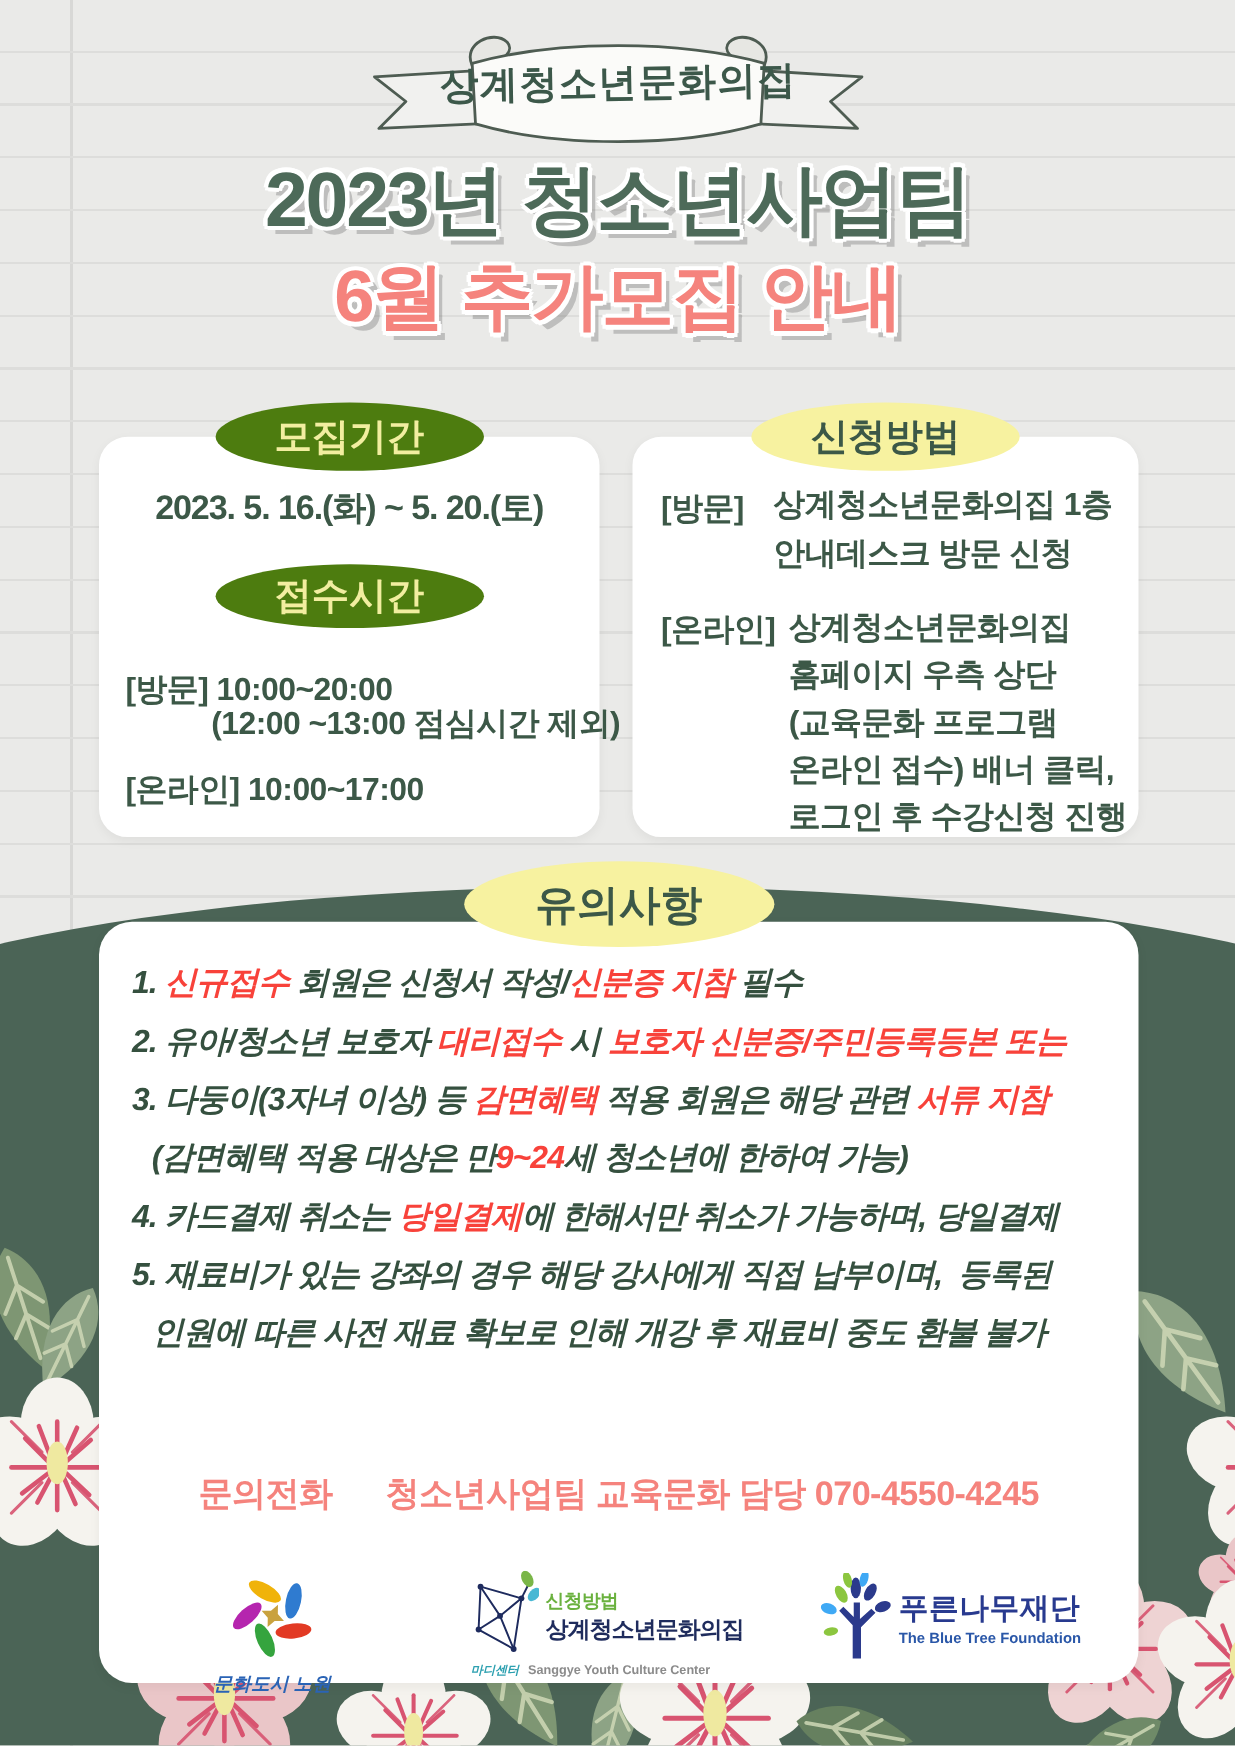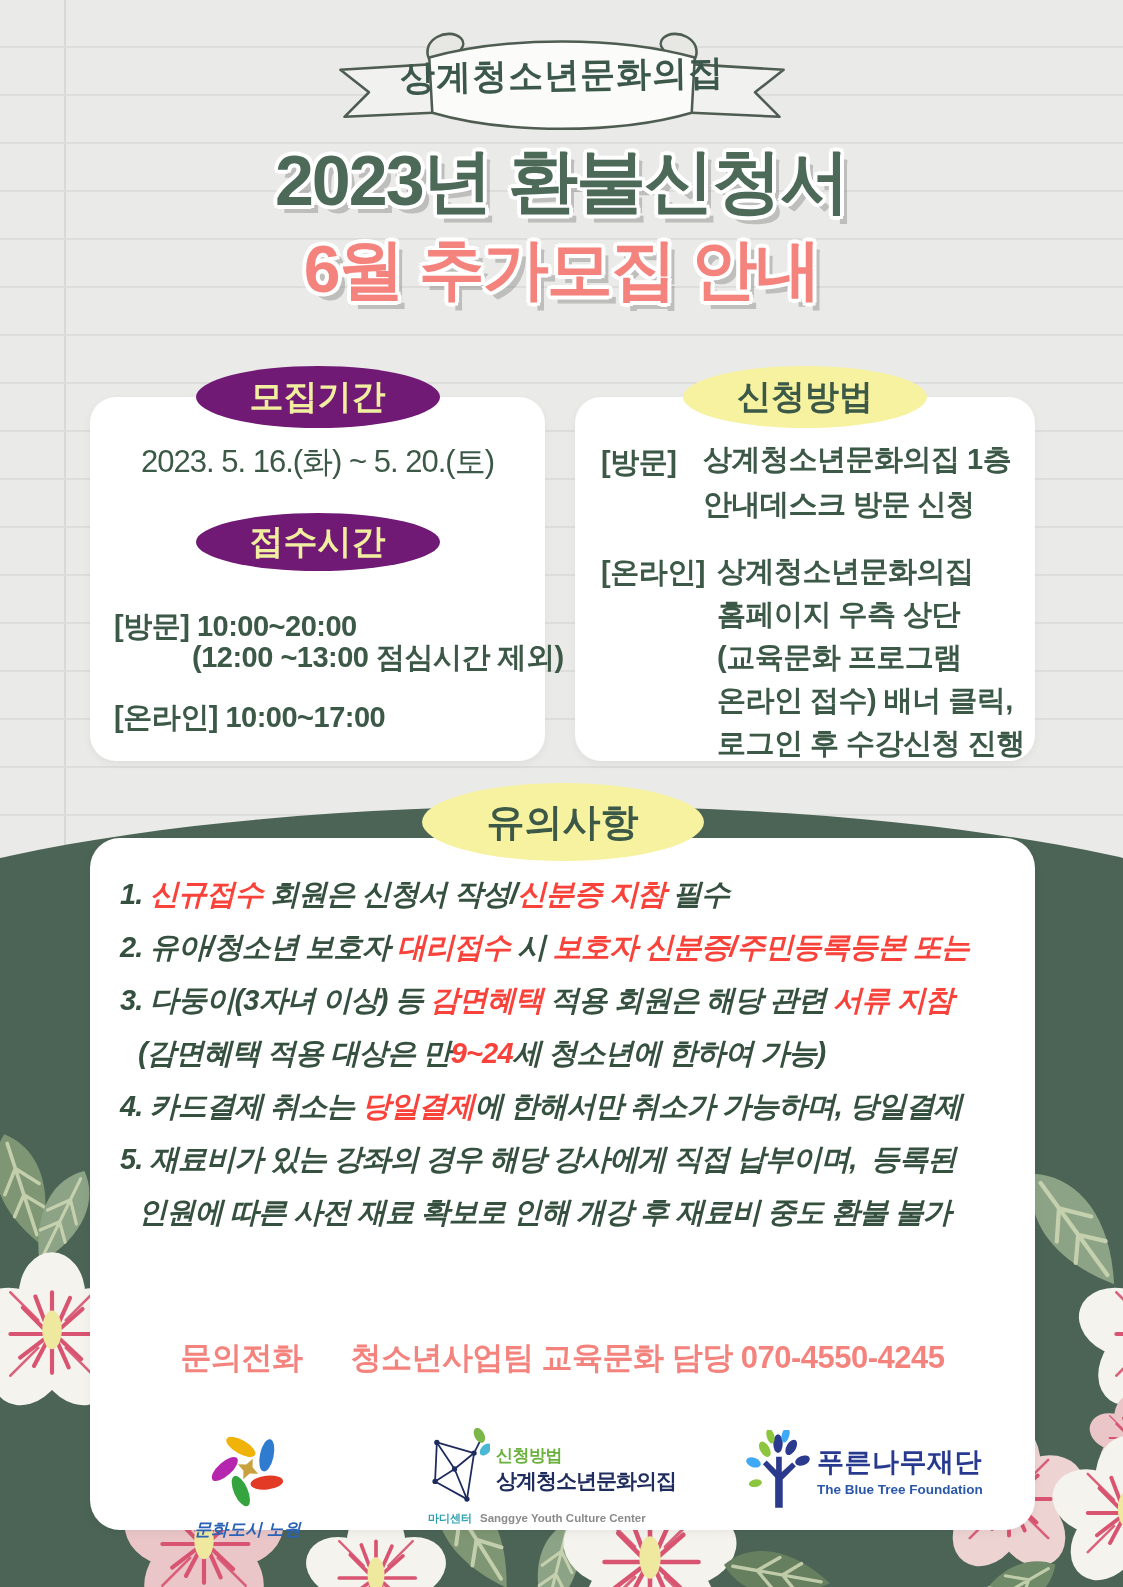--- a/index.html
+++ b/index.html
@@ -28,27 +28,27 @@
   .title2{top:236px;font-size:66px;color:#f5837d;letter-spacing:-2px;
     text-shadow:-3px -3px 0 #fff,3px -3px 0 #fff,-3px 3px 0 #fff,3px 3px 0 #fff,
       -4px 0 0 #fff,4px 0 0 #fff,0 -4px 0 #fff,0 4px 0 #fff,7px 8px 0 rgba(110,110,108,.35);}
   
   .card{position:absolute;background:#ffffff;border-radius:26px;box-shadow:0 3px 10px rgba(0,0,0,.05);}
   .card-recruit{left:90px;top:397px;width:455px;height:364px;}
   .card-apply{left:575px;top:397px;width:460px;height:364px;}
   .card-notice{left:90px;top:838px;width:945px;height:692px;border-radius:30px;}
   .pill{position:absolute;left:50%;transform:translateX(-50%);display:flex;align-items:center;justify-content:center;
     border-radius:50%;font-weight:800;}
-  .pill-dark{background:#701a75;color:#f2eea0;}
+  .pill-dark{background:#4d7c0f;color:#f2eea0;}
   .pill-yellow{background:#f7f2a0;color:#3c5847;}
   .pill-sm{width:244px;height:62px;top:-31px;font-size:34px;}
   .pill-mid{width:244px;height:58px;font-size:34px;left:50%;transform:translateX(-50%);position:absolute;}
   .pill-big{width:282px;height:78px;top:-55px;font-size:38px;}
   .gtext{color:#3c5847;}
-  .period{position:absolute;top:44px;left:0;width:100%;text-align:center;font-size:31px;font-weight:400;letter-spacing:-1px;}
+  .period{position:absolute;top:44px;left:0;width:100%;text-align:center;font-size:31px;font-weight:700;letter-spacing:-1px;}
   .pill2{top:116px;}
   .row{position:absolute;font-size:29px;font-weight:700;letter-spacing:-0.5px;white-space:pre;}
   .row b{font-weight:800;}
   .visit-row{left:24px;top:210px;}
   .visit-note{left:102px;top:241px;font-weight:700;}
   .online-row{left:24px;top:301px;}
   .ap-label{position:absolute;font-size:29px;font-weight:800;letter-spacing:-0.5px;}
   .ap-lines{position:absolute;font-size:29px;font-weight:700;letter-spacing:-0.5px;}
   .ap-visit-label{left:26px;top:46px;}
   .ap-visit-lines{left:128px;top:40px;line-height:45px;}
@@ -65,21 +65,21 @@
   
   .logo{position:absolute;}
   .logo1{left:60px;top:588px;width:195px;text-align:center;}
   .logo1-label{font-size:17px;font-weight:800;font-style:italic;color:#2a63b5;margin-top:2px;}
   .logo2{left:338px;top:590px;width:280px;}
   .logo2-top{display:flex;align-items:center;}
   .logo2-col{margin-left:6px;}
   .logo2-l1{font-size:17px;font-weight:800;color:#6ab13e;letter-spacing:-0.5px;}
   .logo2-l2{font-size:21px;font-weight:800;color:#1f2c5d;letter-spacing:-1px;}
   .logo2-bottom{display:flex;align-items:baseline;gap:8px;margin-top:1px;}
-  .logo2-l3a{font-size:11px;font-weight:800;color:#2da0b0;}
+  .logo2-l3a{font-size:11px;font-weight:800;color:#2da0b0;font-style:italic;}
   .logo2-l3b{font-size:11.5px;font-weight:600;color:#8b8b8b;}
   .logo3{left:655px;top:592px;width:300px;display:flex;align-items:center;}
   .logo3-col{margin-left:6px;}
   .logo3-l1{font-size:27px;font-weight:900;color:#283a8f;letter-spacing:0.5px;}
   .logo3-l2{font-size:13.5px;font-weight:800;color:#2a57a8;margin-top:2px;}
   .hidden-defs{position:absolute;width:0;height:0;overflow:hidden;}
 </style>
 </head>
 <body>
 
@@ -182,21 +182,21 @@
     <g stroke="#4e5c52" stroke-width="2.5" stroke-linejoin="round">
       <path d="M150 38 L18 46 L46 68 L22 92 L152 86 Z" fill="#f1f1ef"></path>
       <path d="M320 38 L452 46 L424 68 L448 92 L318 86 Z" fill="#f1f1ef"></path>
       <path d="M105 36 C96 16 124 4 136 15 C143 22 133 33 122 31 Z" fill="#e7e7e3"></path>
       <path d="M365 36 C374 16 346 4 334 15 C327 22 337 33 348 31 Z" fill="#e7e7e3"></path>
       <path d="M105 34 C180 13 290 13 365 34 L362 88 C290 109 180 109 108 88 Z" fill="#fbfbf9"></path>
     </g>
   </svg>
   <div class="ribbon-label">상계청소년문화의집</div>
 
-  <div class="title1">2023년 환불신청서</div>
+  <div class="title1">2023년 청소년사업팀</div>
   <div class="title2">6월 추가모집 안내</div>
 
   <div class="card card-recruit">
     <div class="pill pill-dark pill-sm">모집기간</div>
     <div class="period gtext">2023. 5. 16.(화) ~ 5. 20.(토)</div>
     <div class="pill pill-dark pill-mid pill2" style="height:58px;width:244px;font-size:34px;">접수시간</div>
     <div class="row visit-row gtext"><b>[방문]</b><span> </span><span>10:00~20:00</span></div>
     <div class="row visit-note gtext">(12:00 ~13:00 점심시간 제외)</div>
     <div class="row online-row gtext"><b>[온라인]</b><span> </span><span>10:00~17:00</span></div>
   </div>

